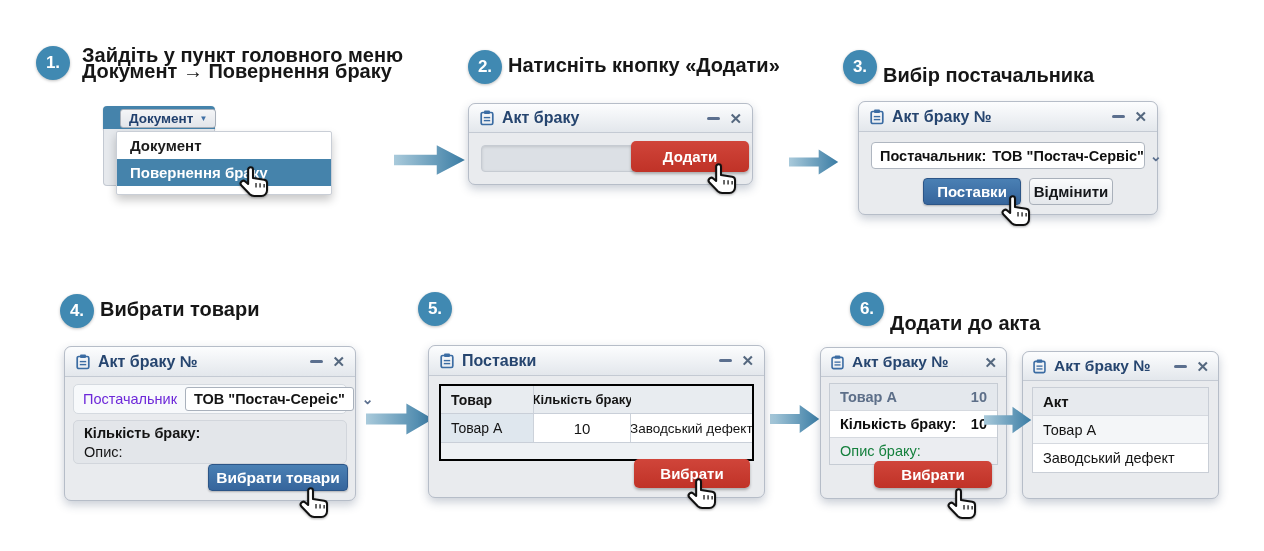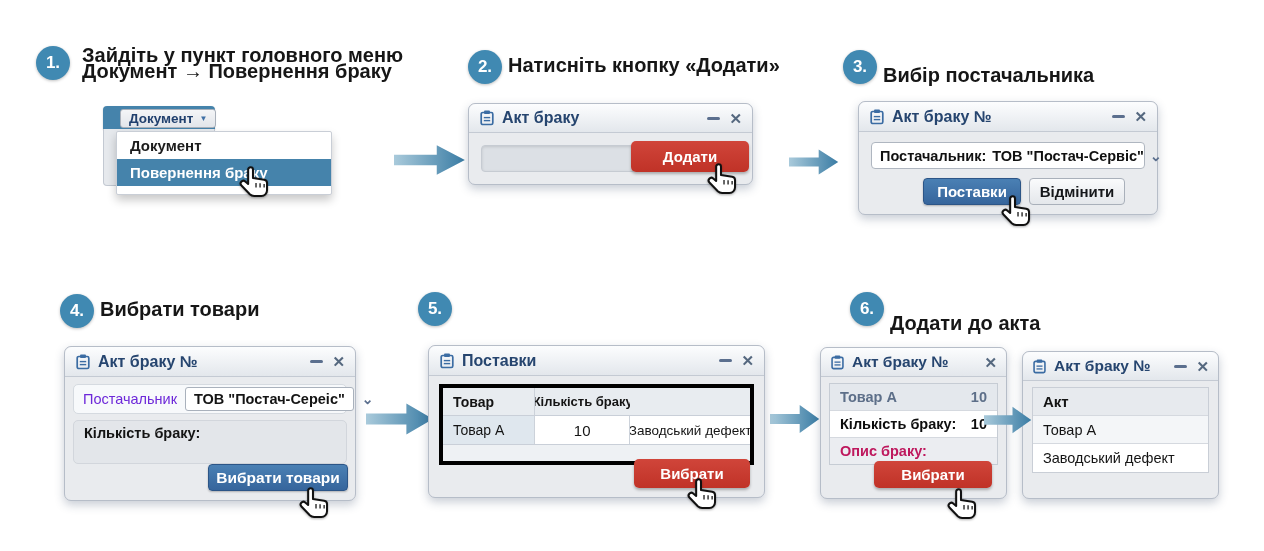--- a/index.html
+++ b/index.html
@@ -80,39 +80,39 @@
   .innersel {
     background:#fff; border:1px solid #a9b1bc; border-radius:3px; height:24px;
     display:flex; align-items:center; padding:0 8px; font-weight:700; font-size:14.5px; cursor:pointer;
   }
   .graypanel {
     position:absolute; background:#e3e6ea; border:1px solid #d2d6dc; border-radius:5px;
     padding:3px 10px; font-size:14.5px; line-height:19px; white-space:nowrap;
   }
   .graypanel .b { font-weight:800; }
   
-  .tbl { position:absolute; border:4px solid #000000; background:#fff; }
+  .tbl { position:absolute; border:2px solid #000000; background:#fff; }
   .trow { display:grid; grid-template-columns:30% 31% 39%; }
   .trow > div { border-right:1px solid #ccd2da; display:flex; align-items:center; white-space:nowrap; overflow:hidden; }
   .trow > div:last-child { border-right:none; }
   .thead { background:#e8ecf0; height:28px; border-bottom:1px solid #c9cfd8; }
   .thead .c1 { padding-left:10px; font-size:14px; font-weight:600; }
   .thead .c2, .thead .c3 { justify-content:center; font-size:13px; font-weight:600;text-align:center; }
   .tdata { height:29px; border-bottom:1px solid #c9cfd8; }
   .tdata .c1 { background:#dfe7ee; padding-left:10px; font-size:14px; }
   .tdata .c2 { background:#fff; justify-content:center; font-size:15px; }
   .tdata .c3 { background:#fff; justify-content:center; font-size:13.5px; }
   .tempty { height:16px; background:#eef1f4; }
   
   .rowsbox { position:absolute; border:1px solid #c6ccd4; background:#fff; }
   .r6 { display:flex; align-items:center; justify-content:space-between; padding:0 10px; height:27px; border-bottom:1px solid #d5d9df; font-size:14.5px; white-space:nowrap; }
   .r6:last-child { border-bottom:none; }
   .r6.muted { background:#e4e8ed; color:#5d6f89; font-weight:600; }
   .r6.boldw { background:#fff; font-weight:800; color:#0d0d0d; }
-  .r6.boldg { background:#ebedf1; font-weight:700; color:#be185d; height:26px; }
+  .r6.boldg { background:#ebedf1; font-weight:400; color:#15803d; height:26px; }
   .listrow { display:flex; align-items:center; padding-left:10px; height:28px; border-bottom:1px solid #d5d9df; font-size:14.5px; white-space:nowrap; }
   .listrow:last-child { border-bottom:none; }
   .listrow.hdr { background:#e7eaee; font-weight:600; font-size:15px; }
   .listrow.alt { background:#f4f6f8; }
   .wicon { display:inline-flex; }
 </style>
 </head>
 <body>
 
 <div id="canvas">
@@ -200,21 +200,21 @@
         <span class="closex">✕</span>
       </span>
     </div>
     <div class="wbody">
       <div class="combo" style="left:12px;top:10px;right:12px;height:27px">
         <span class="lbl">Постачальник:</span>
         <span class="val">ТОВ "Постач-Сервіс"</span>
         <span class="selcaret">⌄</span>
       </div>
       <div class="btn btn-blue" style="position:absolute;left:64px;bottom:9px;width:98px;height:27px">Поставки</div>
-      <div class="btn btn-gray" style="position:absolute;left:170px;bottom:9px;width:96px;height:27px">Відмінити</div>
+      <div class="btn btn-gray" style="position:absolute;left:170px;bottom:9px;width:84px;height:27px">Відмінити</div>
     </div>
   </div>
   <svg class="cursor" style="left:1000px;top:194px" width="34" height="38">
       <use href="#handp"></use>
     </svg>
 
   <div class="badge" style="left:60px;top:294px">4.</div>
   <div class="heading" style="left:100px;top:298px">Вибрати товари</div>
 
   <div class="window" style="left:64px;top:346px;width:292px;height:155px">
@@ -229,20 +229,21 @@
       </span>
     </div>
     <div class="wbody">
       <div class="strip" style="left:8px;top:7px;right:8px;height:30px">
         <span class="lbl">Постачальник</span>
         <span class="innersel">ТОВ "Постач-Сереіс"</span>
         <span class="selcaret">⌄</span>
       </div>
       <div class="graypanel" style="left:8px;top:43px;right:8px;height:44px">
         <div class="b">Кількість браку:</div>
+        <div>Опис:</div>
       </div>
       <div class="btn btn-blue" style="position:absolute;right:7px;bottom:9px;width:140px;height:27px;font-size:15.5px">Вибрати товари</div>
     </div>
   </div>
   <svg class="cursor" style="left:298px;top:486px" width="34" height="38">
       <use href="#handp"></use>
     </svg>
 
   <svg class="arrow" style="left:366px;top:399px" width="68" height="40" viewBox="0 0 64 36" preserveAspectRatio="none">
     <polygon points="0,13 38,13 38,4 63,18 38,32 38,23 0,23" fill="url(#agrad)"></polygon>

